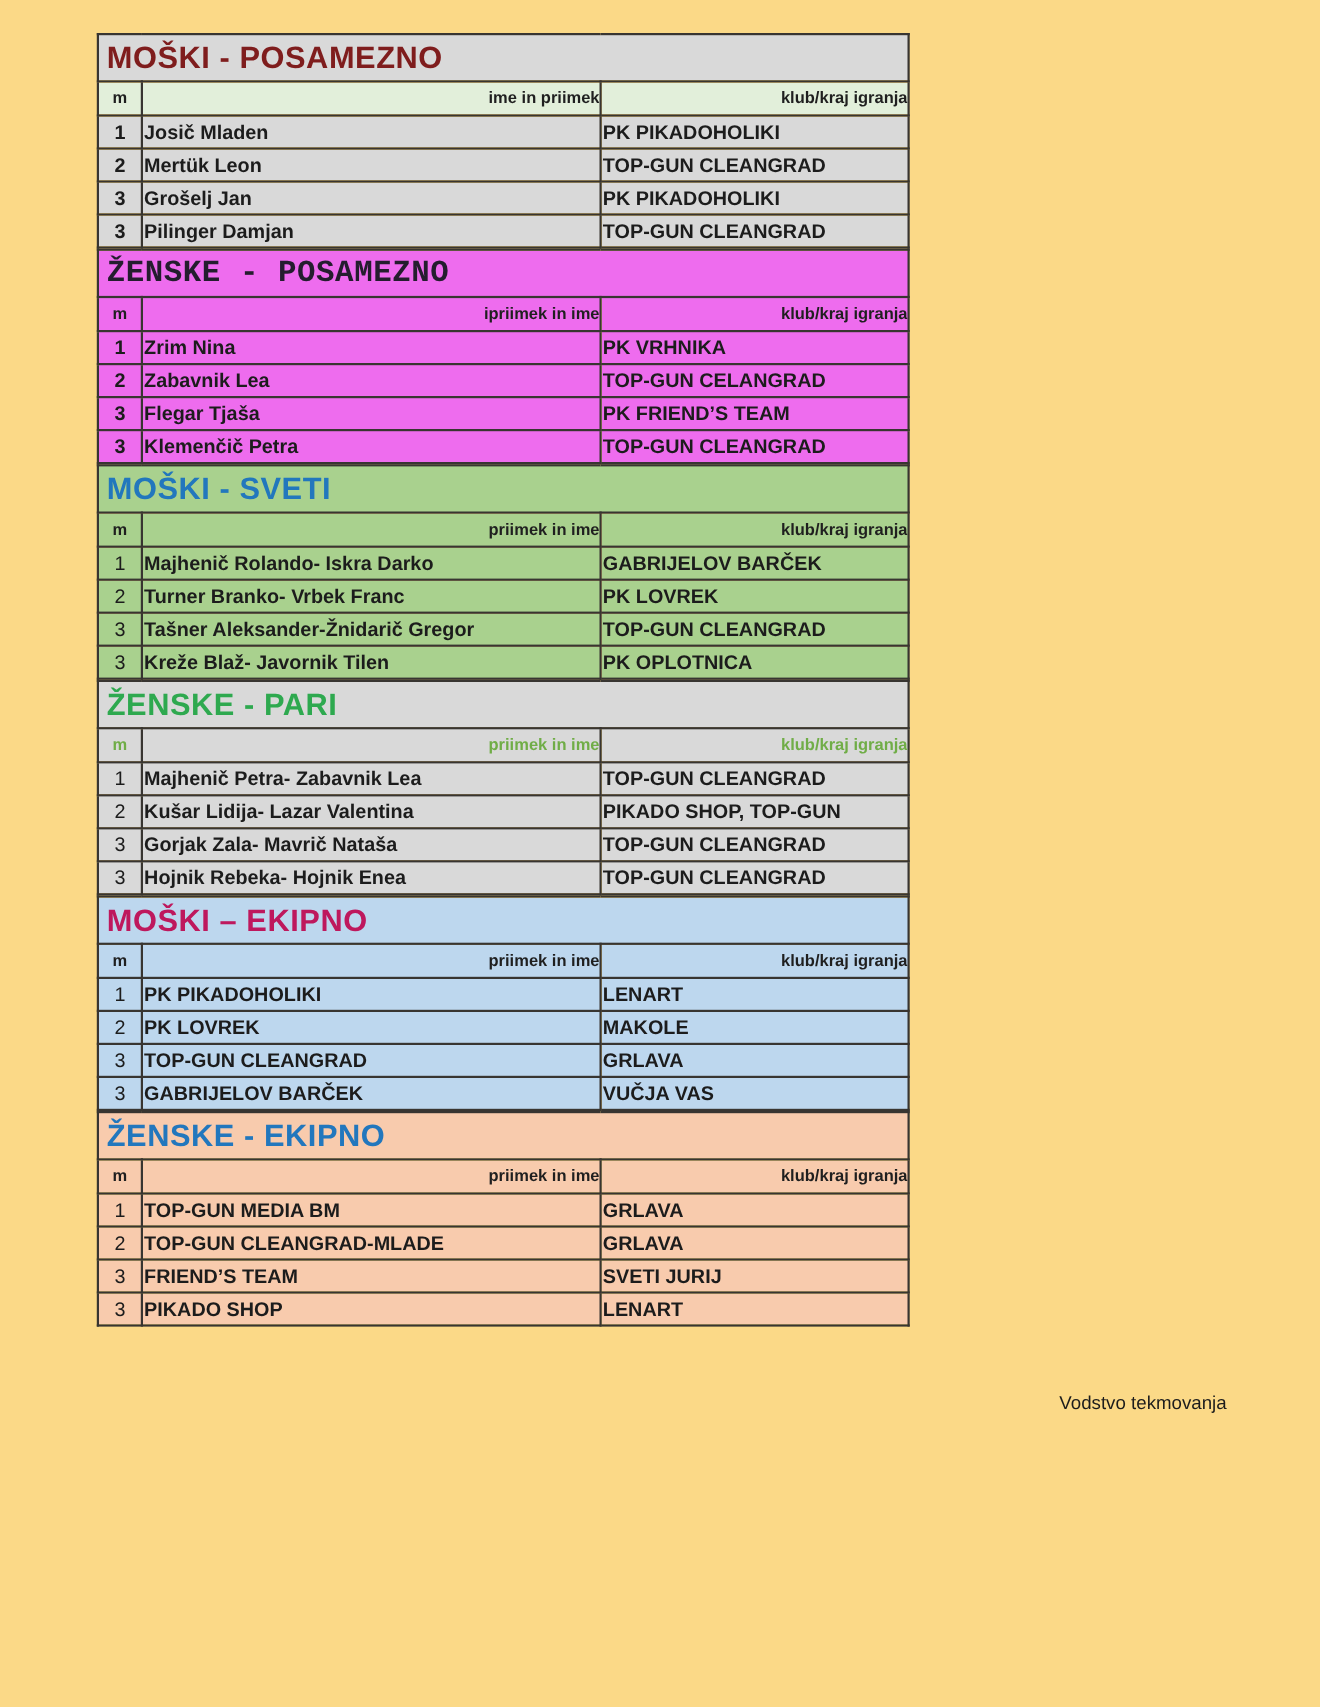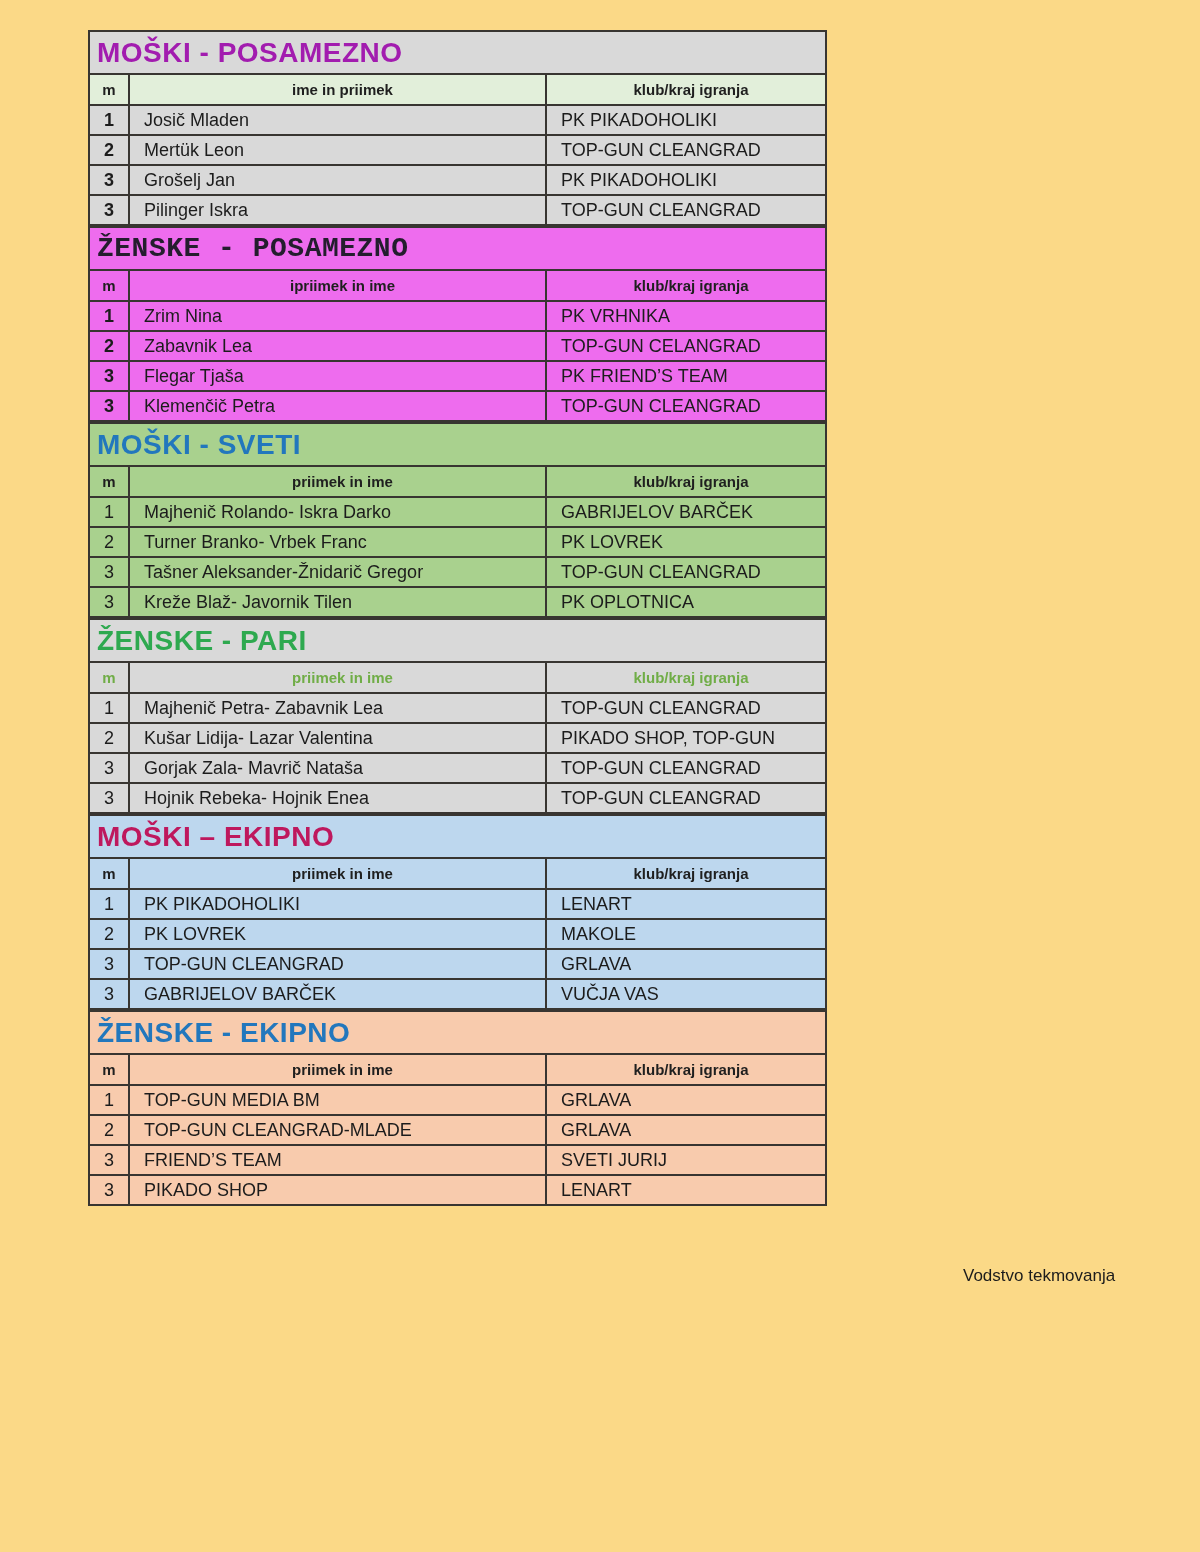--- a/index.html
+++ b/index.html
@@ -34,38 +34,38 @@
     font-size: 28px;
     font-weight: bold;
     padding-left: 7px;
     letter-spacing: 0.5px;
   }
 
   .head-row th {
     height: 29px;
     font-size: 15px;
     font-weight: bold;
-    text-align: center;
+    text-align: right;
     color: #1f1f1f;
   }
   .head-row th.rank { text-align: center; }
   .head-row th.name, .head-row th.club { padding-left: 10px; }
 
   .data-row td {
     height: 28px;
     font-size: 18px;
     color: #1c1c1c;
   }
   .data-row td.rank { text-align: center; }
-  .data-row td.name, .data-row td.club { padding-left: 14px; }
+  .data-row td.name, .data-row td.club { padding-left: 1px; font-weight: bold; }
 
   
   .s0 td, .s0 th { background: #d9d9d9; }
   .s0 .head-row th { background: #e2efda; }
-  .s0 td.title { color: #a21caf; }
+  .s0 td.title { color: #7f1d1d; }
   .s0 .data-row td.rank { font-weight: bold; }
 
   .s1 td, .s1 th { background: #ee6cee; }
   .s1 td.title { color: #241d2e; font-family: Liberation Mono, monospace; }
   .s1 .data-row td.rank { font-weight: bold; }
 
   .s2 td, .s2 th { background: #a9d18e; }
   .s2 td.title { color: #2277bd; }
 
   .s3 td, .s3 th { background: #d9d9d9; }
@@ -117,21 +117,21 @@
         <td class="name">Mertük Leon</td>
         <td class="club">TOP-GUN CLEANGRAD</td>
       </tr>
       <tr class="data-row">
         <td class="rank">3</td>
         <td class="name">Grošelj Jan</td>
         <td class="club">PK PIKADOHOLIKI</td>
       </tr>
       <tr class="data-row">
         <td class="rank">3</td>
-        <td class="name">Pilinger Iskra</td>
+        <td class="name">Pilinger Damjan</td>
         <td class="club">TOP-GUN CLEANGRAD</td>
       </tr>
     </tbody>
       </table>
 
     <table class="tbl s1">
       <colgroup>
           <col class="c-rank">
           <col class="c-name">
           <col class="c-club">

